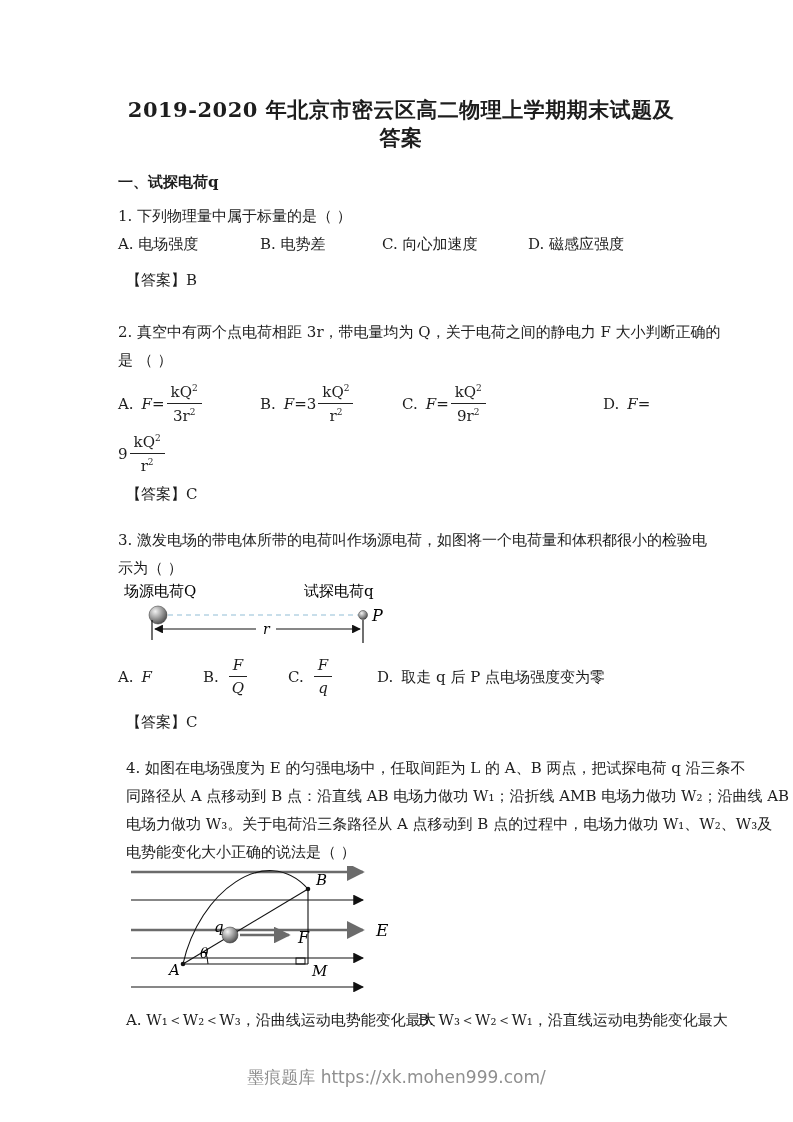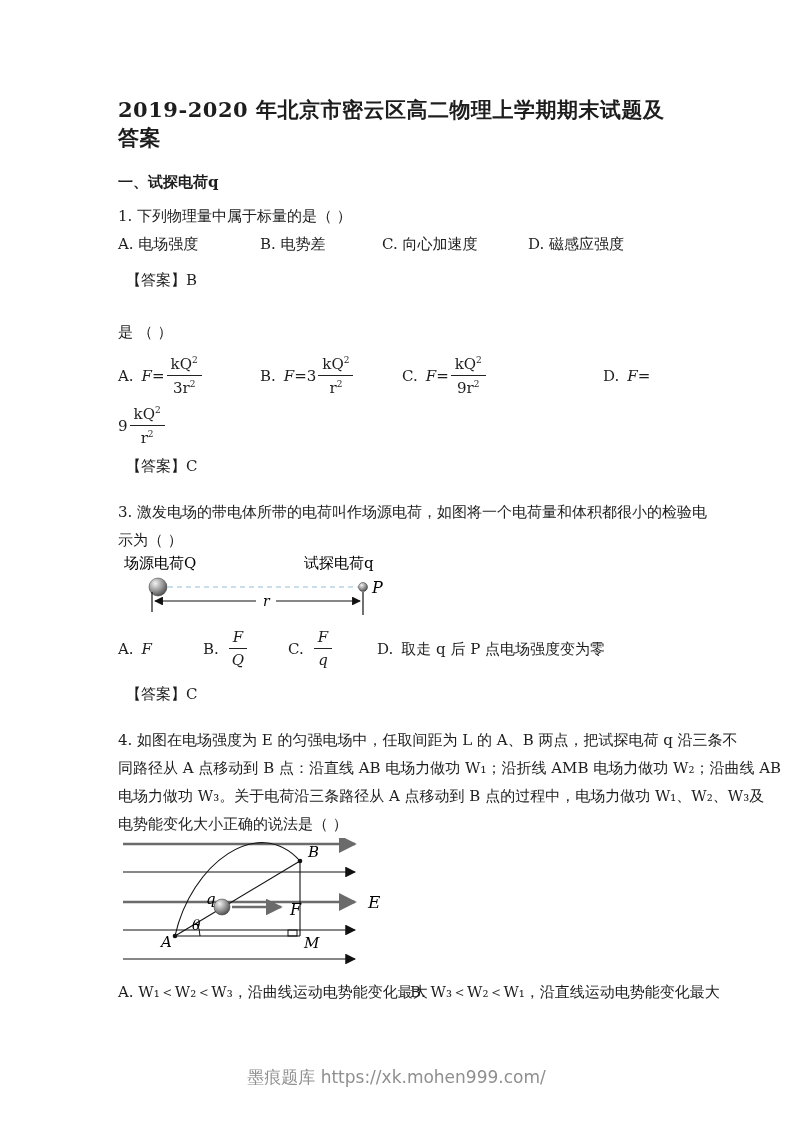--- a/index.html
+++ b/index.html
@@ -1,19 +1,19 @@
 <!DOCTYPE html>
 <html><head>
 <meta charset="utf-8">
 <style>
   html,body{margin:0;padding:0;background:#ffffff;}
   .page{position:relative;width:793px;height:1122px;background:#ffffff;overflow:hidden;
         font-family:"DejaVu Serif","Liberation Serif",serif;color:#1d1d1d;}
   .content{position:absolute;left:118px;top:0;width:566px;}
-  .title{margin:96px 0 0 0;font-size:21px;font-weight:600;text-align:left;letter-spacing:0.5px;}
+  .title{margin:96px 0 0 0;font-size:21px;font-weight:600;text-align:center;letter-spacing:0.5px;}
   .section-heading{margin-top:21px;font-size:15px;font-weight:bold;}
   .stem{margin:0;font-size:15px;line-height:28px;height:28px;white-space:nowrap;}
   .stem.first{margin-top:10px;}
   .answer{margin:8px;font-size:15px;line-height:28px;height:28px;}
   .optrow{position:relative;font-size:15px;text-decoration:underline;}
   .optrow .opt{position:absolute;top:0;white-space:nowrap;}
   .row-q1{height:28px;line-height:28px;margin-top:0;}
   .row-q2{height:52px;margin-top:4px;}
   .row-q2 .opt{display:flex;align-items:center;height:52px;}
   .row-q2cont{height:48px;margin-top:0;}
@@ -23,21 +23,21 @@
   .row-q4{height:28px;line-height:28px;margin-top:6px;}
   .v{font-style:italic;}
   .olabel{margin-right:8px;}
   .frac{display:inline-block;text-align:center;vertical-align:middle;line-height:1.15;margin:0 2px;font-size:15px;}
   .frac .num{display:block;border-bottom:1.3px solid #222;padding:0 4px 1px;}
   .frac .den{display:block;padding-top:3px;}
   .frac sup{font-size:9px;vertical-align:super;}
   .frac.it{font-style:italic;}
   .gap-q2{margin-top:24px;}
   .gap-q3{margin-top:18px;}
-  .gap-q4{margin-top:18px;}
+  .gap-q4{margin-top:18px;margin-left:8px;}
   .diagram{display:block;}
   .footer{position:absolute;left:0;top:1066px;width:793px;text-align:center;
           font-family:"DejaVu Sans","Liberation Sans",sans-serif;font-size:17px;color:#8f8f8f;}
 </style>
 </head>
 <body>
 
 <div class="page">
   <div class="content">
 
@@ -49,20 +49,21 @@
       <div class="optrow row-q1">
         <span class="opt" style="left:0">A. 电场强度</span>
         <span class="opt" style="left:142px">B. 电势差</span>
         <span class="opt" style="left:264px">C. 向心加速度</span>
         <span class="opt" style="left:410px">D. 磁感应强度</span>
       </div>
       <p class="answer">【答案】B</p>
     </div>
 
     <div class="gap-q2">
+      <p class="stem">2. 真空中有两个点电荷相距 3r，带电量均为 Q，关于电荷之间的静电力 F 大小判断正确的</p>
       <p class="stem">是 （    ）</p>
       <div class="optrow row-q2">
         <span class="opt" style="left:0">
           <span class="olabel">A.</span>
           <span class="v">F</span>
             <span>=</span>
             <span></span>
           <span class="frac">
             <span class="num"><span>kQ</span><sup>2</sup></span>
             <span class="den"><span>3r</span><sup>2</sup></span>

